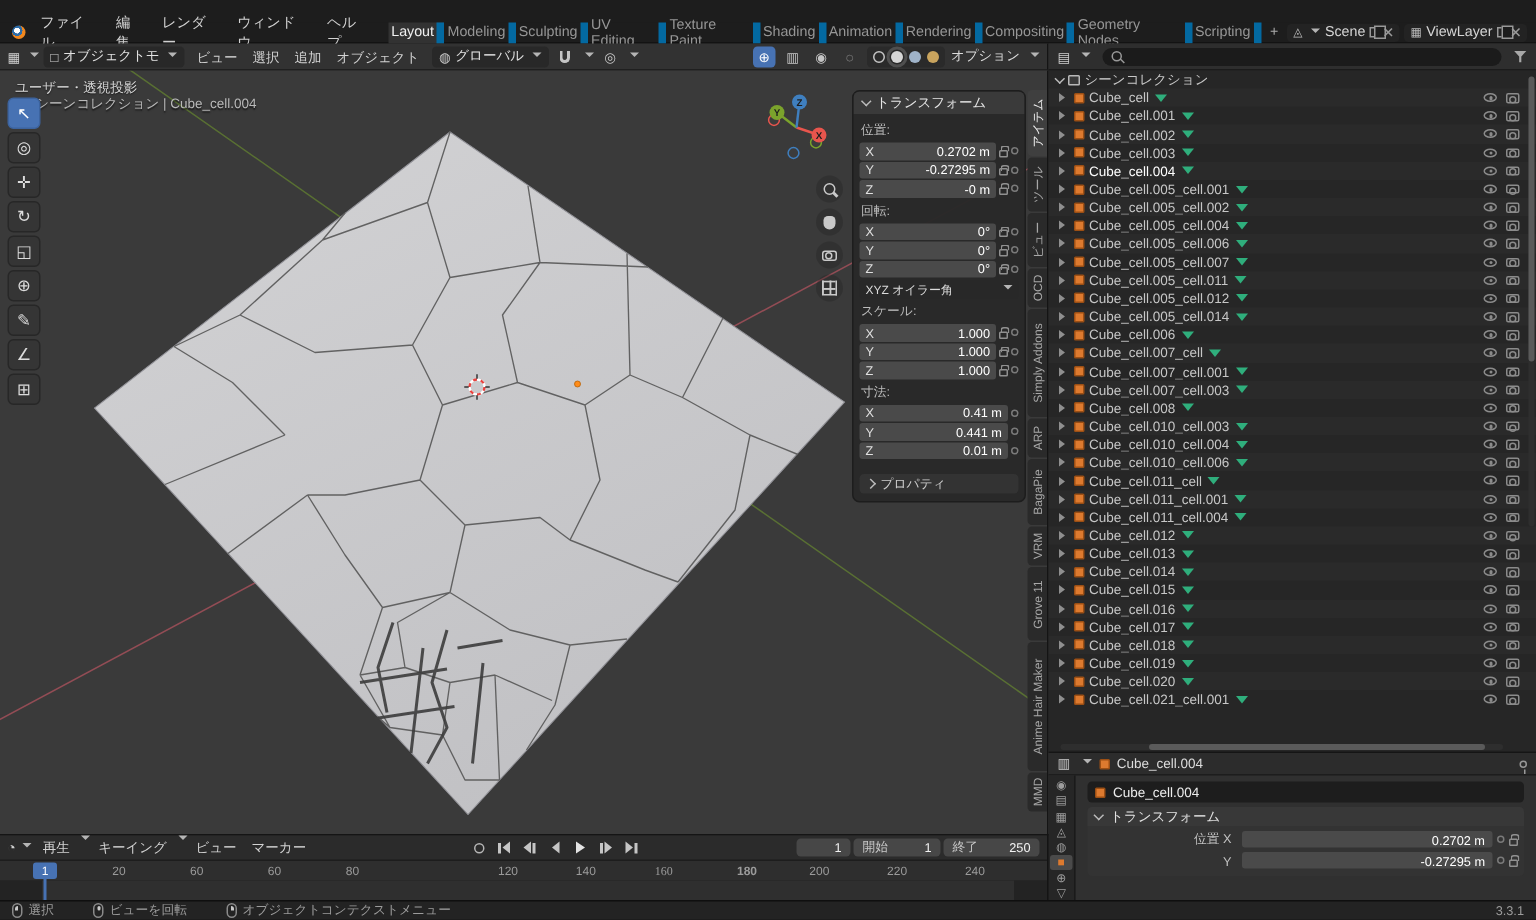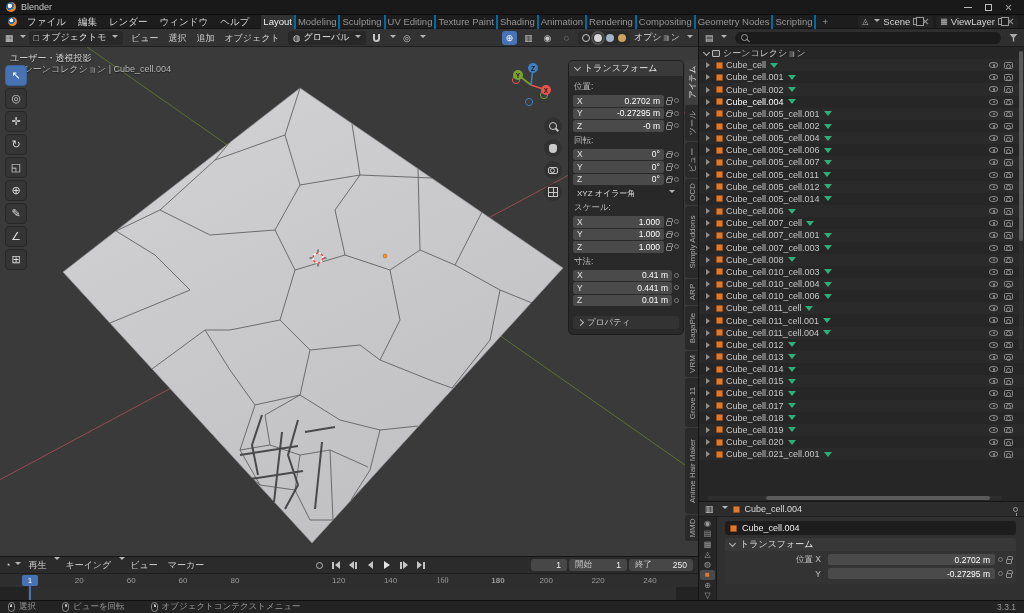--- a/index.html
+++ b/index.html
@@ -52,21 +52,21 @@
 .wc-min{width:8px;height:1px;background:#bbb}
 .wc-max{width:7px;height:7px;border:1px solid #bbb}
 
 
 #topbar{left:0;top:15px;width:1024px;height:14px;background:#1d1d1d;border-bottom:1px solid #131313;
         display:flex;align-items:center;padding:0 4px;font-size:9.5px}
 #topbar .blender-logo{width:9px;height:9px;margin:0 4px}
 #main-menus{display:flex}
 .menu-item{padding:0 6px;color:#d2d2d2;line-height:13px}
 #workspace-tabs{display:flex;margin-left:6px;height:14px;align-items:stretch}
-.ws-tab{padding:0 2px;color:#969696;display:flex;align-items:center;border-right:2px solid #0369a1}
+.ws-tab{padding:0 2px;color:#969696;display:flex;align-items:center;border-right:5px solid #0369a1}
 .ws-tab.active{background:#323232;color:#f0f0f0}
 .ws-plus{padding:0 6px;color:#aaa;display:flex;align-items:center}
 .tb-right{margin-left:auto;display:flex;align-items:center;gap:3px;margin-right:2px;color:#d5d5d5}
 .tb-group{display:flex;align-items:center;gap:3px;background:#232323;border-radius:3px;padding:0 4px;height:12px}
 .tb-ico{color:#b9b9b9;font-size:8px}
 
 
 #vheader{left:0;top:29px;width:699px;height:18px;background:#323232;border-bottom:1px solid #1f1f1f;border-right:1px solid #141414;
          display:flex;align-items:center;gap:3px;padding:0 5px;font-size:9px}
 .vh-ico{color:#cfcfcf;font-size:9px}
@@ -181,35 +181,20 @@
 #statusbar{left:0;top:600px;width:1024px;height:13px;background:#232323;border-top:1px solid #0f0f0f;
            display:flex;align-items:center;gap:26px;padding:0 8px;font-size:8.5px;color:#9c9c9c}
 .sb-item{display:flex;align-items:center;gap:4px}
 #sb-version{margin-left:auto;color:#9c9c9c}
 </style>
 </head>
 <body>
 
 <div class="app">
 
-  <div id="titlebar" class="abs">
-    <span class="blender-logo"></span>
-    <span>Blender</span>
-    <div class="win-controls">
-      <span class="wc">
-          <i class="wc-min"></i>
-        </span>
-      <span class="wc">
-          <i class="wc-max"></i>
-        </span>
-      <span class="wc">
-          <i class="i-x"></i>
-        </span>
-    </div>
-  </div>
 
   <div id="topbar" class="abs">
     <span class="blender-logo"></span>
     <div id="main-menus">
         <span class="menu-item">ファイル</span>
         <span class="menu-item">編集</span>
         <span class="menu-item">レンダー</span>
         <span class="menu-item">ウィンドウ</span>
         <span class="menu-item">ヘルプ</span>
       </div>
@@ -555,20 +540,28 @@
           <i class="i-cam ol-cam"></i>
         </div>
         <div class="ol-row">
           <i class="tri-r"></i>
           <span class="ol-cube"></span>
           <span class="name">Cube_cell.002</span>
           <i class="ol-mesh"></i>
           <i class="i-eye ol-eye"></i>
           <i class="i-cam ol-cam"></i>
         </div>
+        <div class="ol-row">
+          <i class="tri-r"></i>
+          <span class="ol-cube"></span>
+          <span class="name">Cube_cell.003</span>
+          <i class="ol-mesh"></i>
+          <i class="i-eye ol-eye"></i>
+          <i class="i-cam ol-cam"></i>
+        </div>
         <div class="ol-row activerow">
           <i class="tri-r"></i>
           <span class="ol-cube"></span>
           <span class="name">Cube_cell.004</span>
           <i class="ol-mesh"></i>
           <i class="i-eye ol-eye"></i>
           <i class="i-cam ol-cam"></i>
         </div>
         <div class="ol-row">
           <i class="tri-r"></i>

